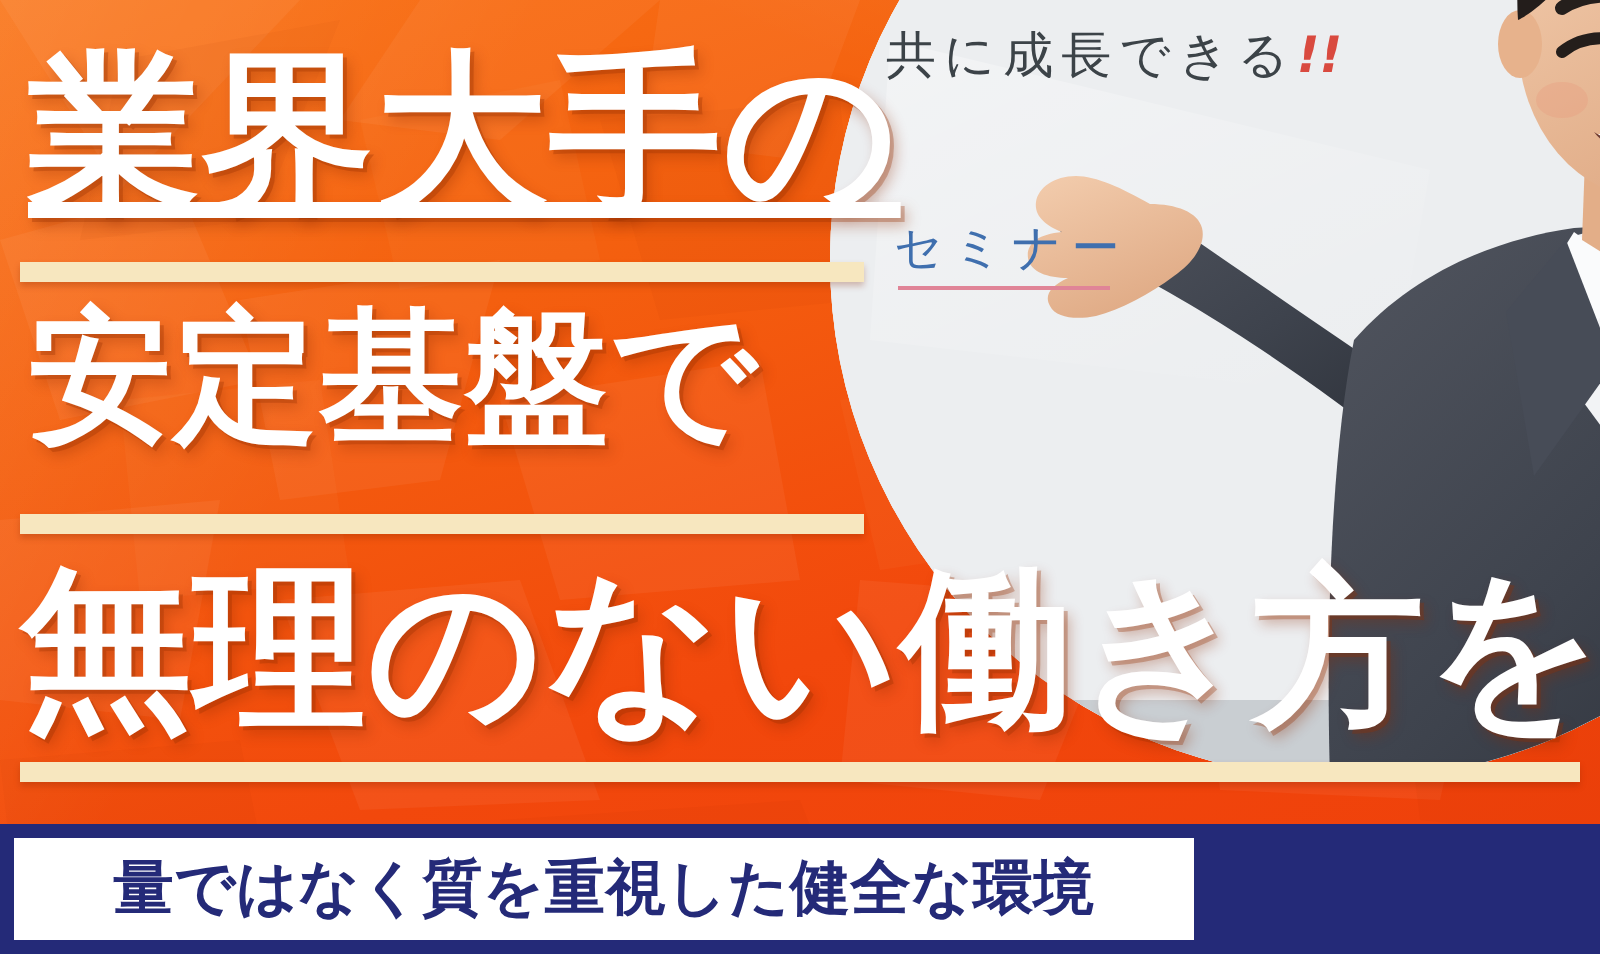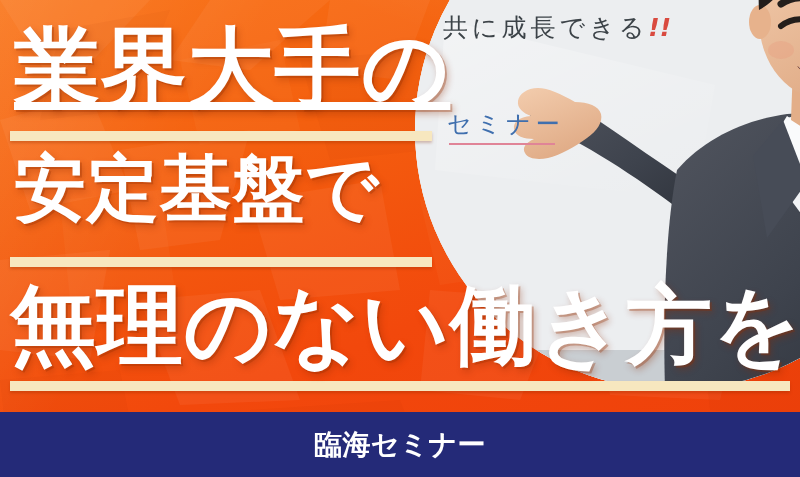--- a/index.html
+++ b/index.html
@@ -303,16 +303,18 @@
     <div class="hl-line hl-1">業界大手の</div>
     <div class="hl-line hl-2">安定基盤で</div>
     <div class="hl-line hl-3">無理のない働き方を。</div>
   </div>
 
   <div class="rule rule-1"></div>
   <div class="rule rule-2"></div>
   <div class="rule rule-3"></div>
 
   <div class="footer">
-    <div class="footer-brand">臨海セミナー</div>
+    <div class="footer-tagbox">
+      <span class="footer-tagline">量ではなく質を重視した健全な環境</span>
+    </div>
   </div>
 
 </div>
 
 </body></html>

